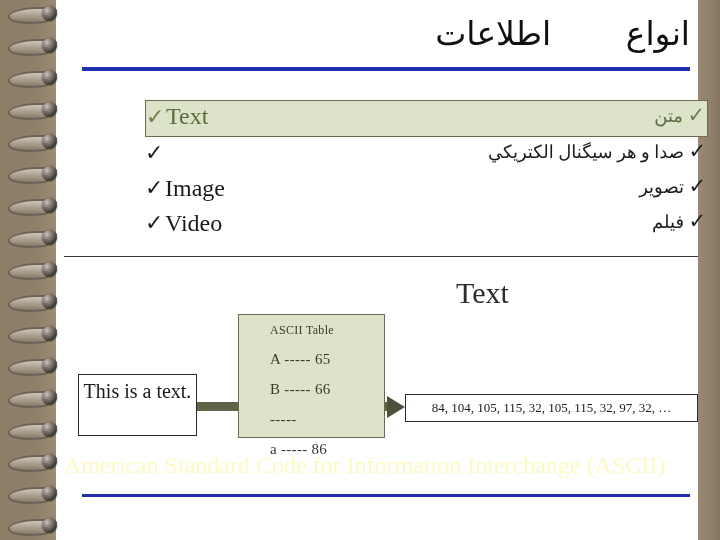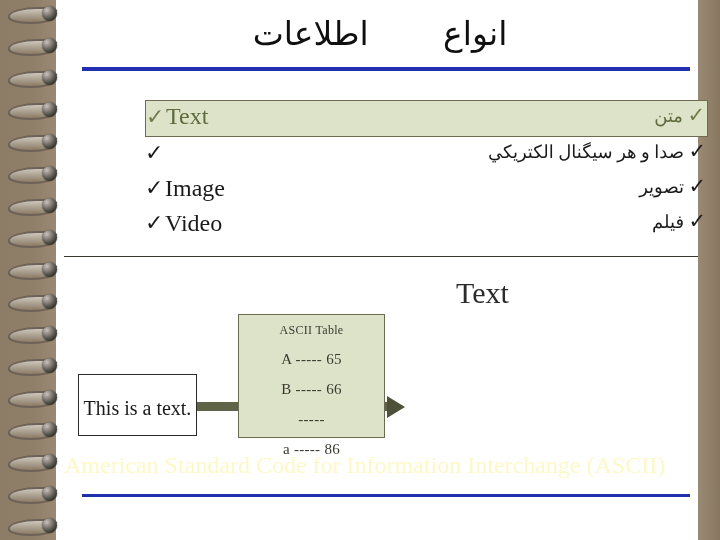--- a/index.html
+++ b/index.html
@@ -88,21 +88,21 @@
   }
 
   
   .title-area {
     position: absolute;
     left: 70px;
     top: 8px;
     width: 620px;
     height: 56px;
     direction: rtl;
-    text-align: center;
+    text-align: right;
     color: #101010;
     font-size: 33px;
     line-height: 52px;
     white-space: nowrap;
   }
   .title-area .t-gap { display: inline-block; width: 58px; }
 
   .rule-blue-top {
     position: absolute;
     left: 82px;
@@ -220,34 +220,35 @@
     top: 374px;
     width: 119px;
     height: 62px;
     background: #ffffff;
     border: 1px solid #2a2a2a;
     box-sizing: border-box;
     text-align: center;
     font-size: 20px;
     color: #1b1b1b;
     line-height: 28px;
-    padding-top: 19px;
+    padding-top: 2px;
   }
 
   .box-ascii {
     position: absolute;
     left: 238px;
     top: 314px;
     width: 147px;
     height: 124px;
     background: #dde3c8;
     border: 1px solid #6d6c52;
     box-sizing: border-box;
-    text-align: center;
+    text-align: left;
     color: #3a3a30;
+    padding-left: 31px;
   }
   .box-ascii .hdr {
     font-size: 12px;
     margin-top: 8px;
     letter-spacing: 0.3px;
   }
   .box-ascii .row {
     font-size: 15px;
     margin-top: 13px;
     letter-spacing: 0.3px;
@@ -402,17 +403,18 @@
   <div class="box-in">This is a text.</div>
 
   <div class="box-ascii">
     <div class="hdr">ASCII Table</div>
     <div class="row">A  -----  65</div>
     <div class="row">B  -----  66</div>
     <div class="row">-----</div>
     <div class="row">a  -----  86</div>
   </div>
 
+  <div class="box-out">84, 104, 105, 115, 32, 105, 115, 32, 97, 32, …</div>
 
   <div class="caption">American Standard Code for Information Interchange (ASCII)</div>
 
   <div class="rule-blue-bottom"></div>
 </div>
 
 </body></html>

